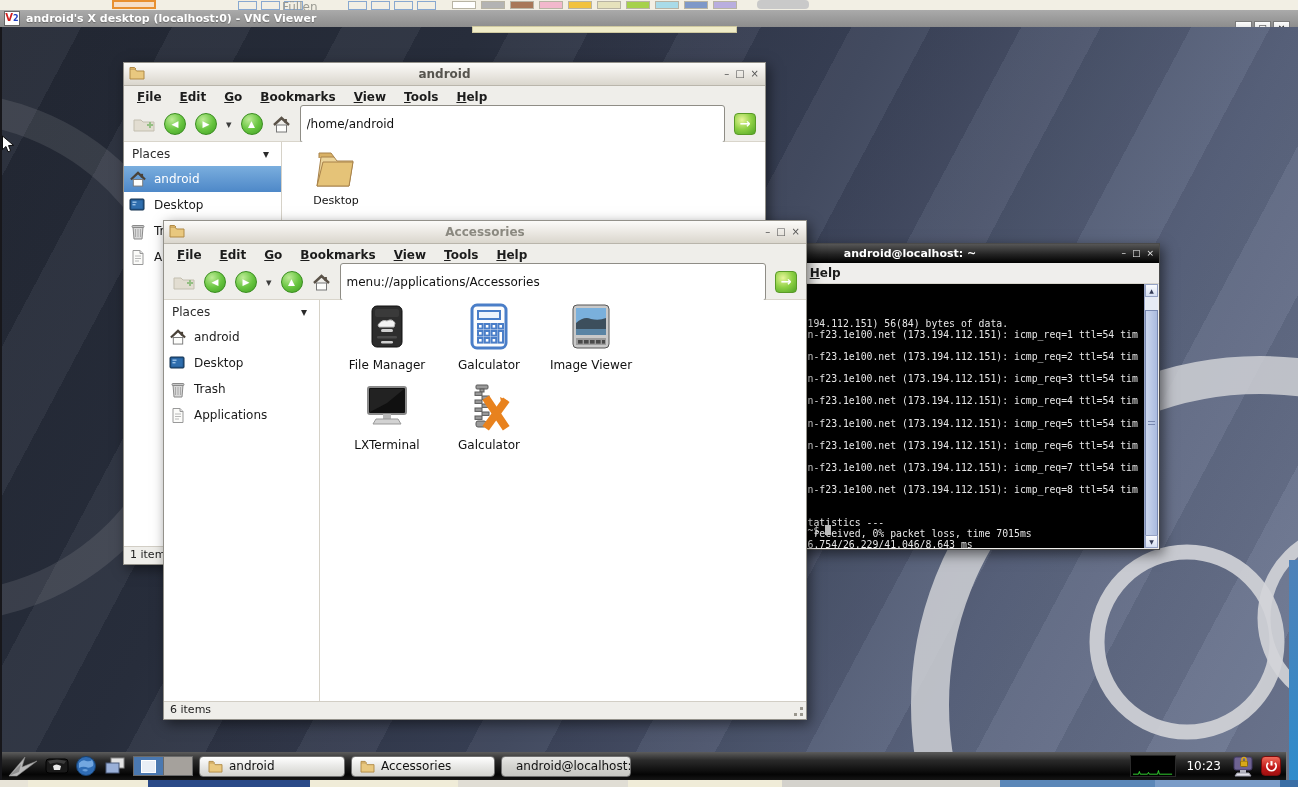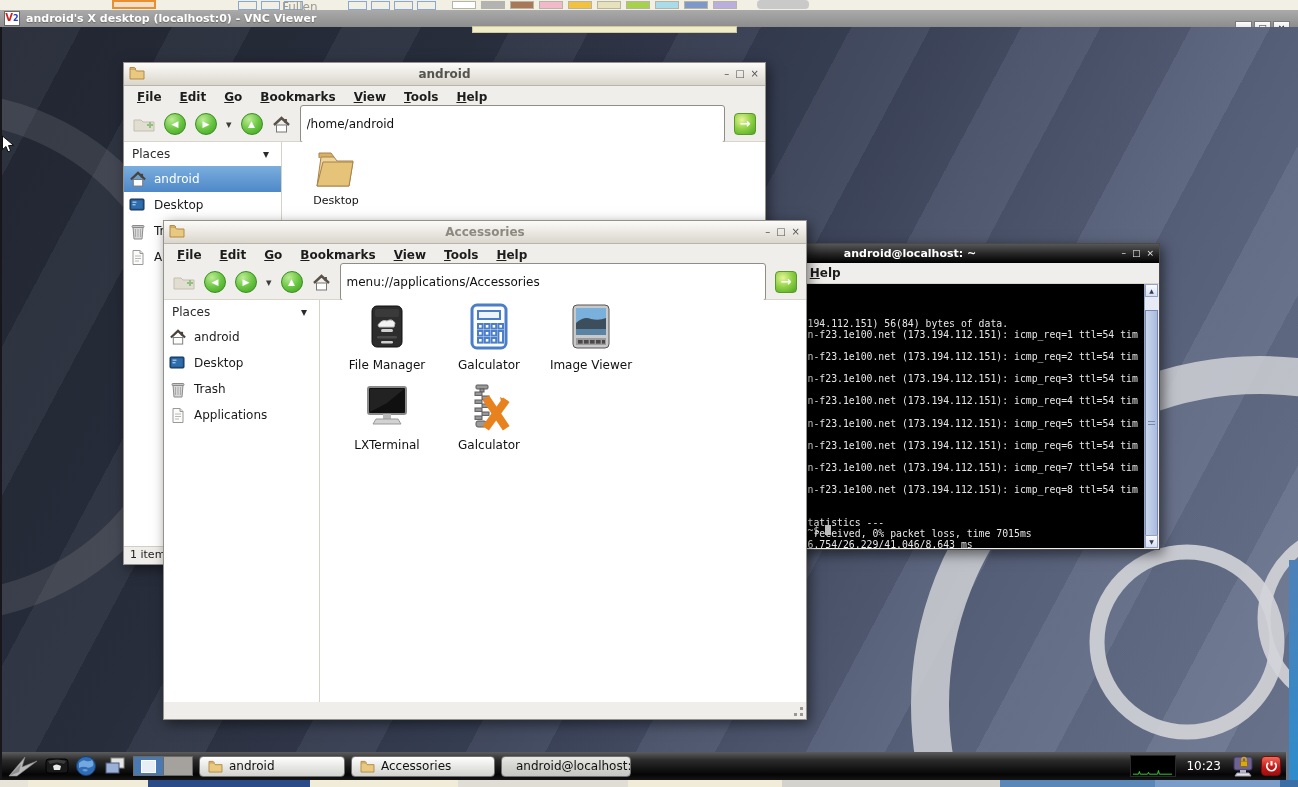--- a/index.html
+++ b/index.html
@@ -413,20 +413,21 @@
                   <path d="M22 18 L38 42"></path>
                   <path d="M38 20 L22 42"></path>
                 </g>
                 <path d="M34 14 l8 4 -6 5 Z" fill="#e8821e"></path>
               </svg>
             <div class="lbl">Galculator</div>
           </div>
         </div>
       </div>
     </div>
+    <div class="statusbar">6 items</div>
     <div class="grip"></div>
   </div>
 
   <div id="terminal">
     <div id="term-titlebar">
       <svg width="13" height="12" viewBox="0 0 13 12" style="position:absolute;left:5px;top:3px;">
           <rect x="0.5" y="0.5" width="12" height="8" fill="#1a1a1a" stroke="#9a9a9a"></rect>
           <rect x="4.5" y="9" width="4" height="1.6" fill="#9a9a9a"></rect>
           <rect x="3" y="10.6" width="7" height="1.2" fill="#bdbdbd"></rect>
         </svg>

